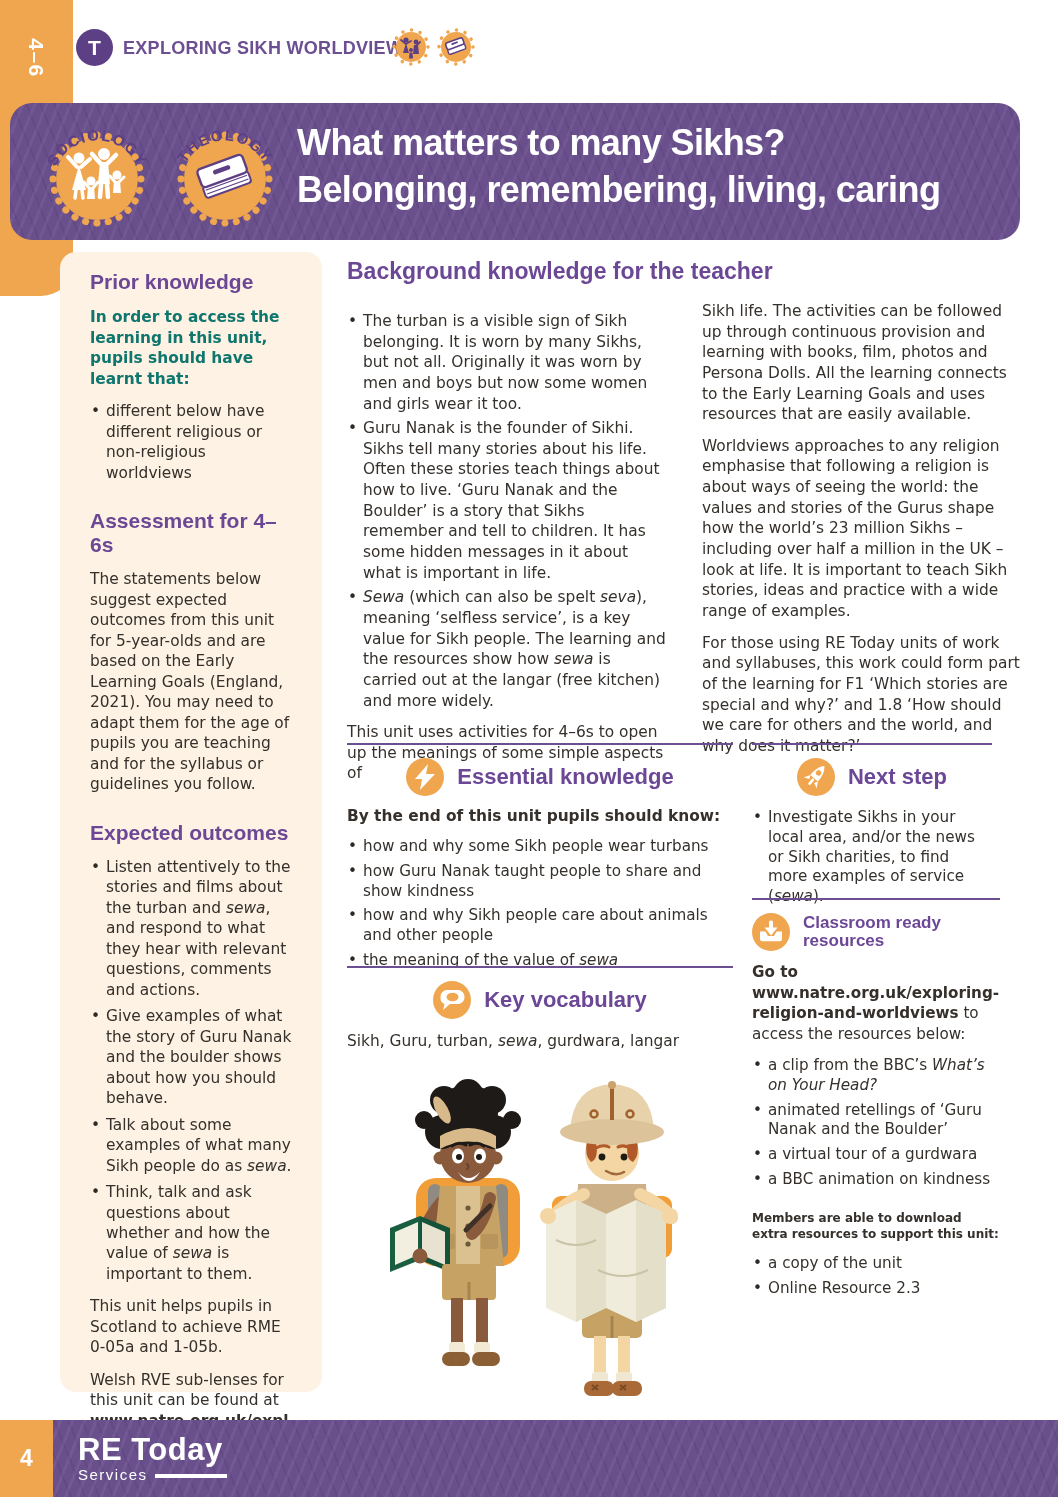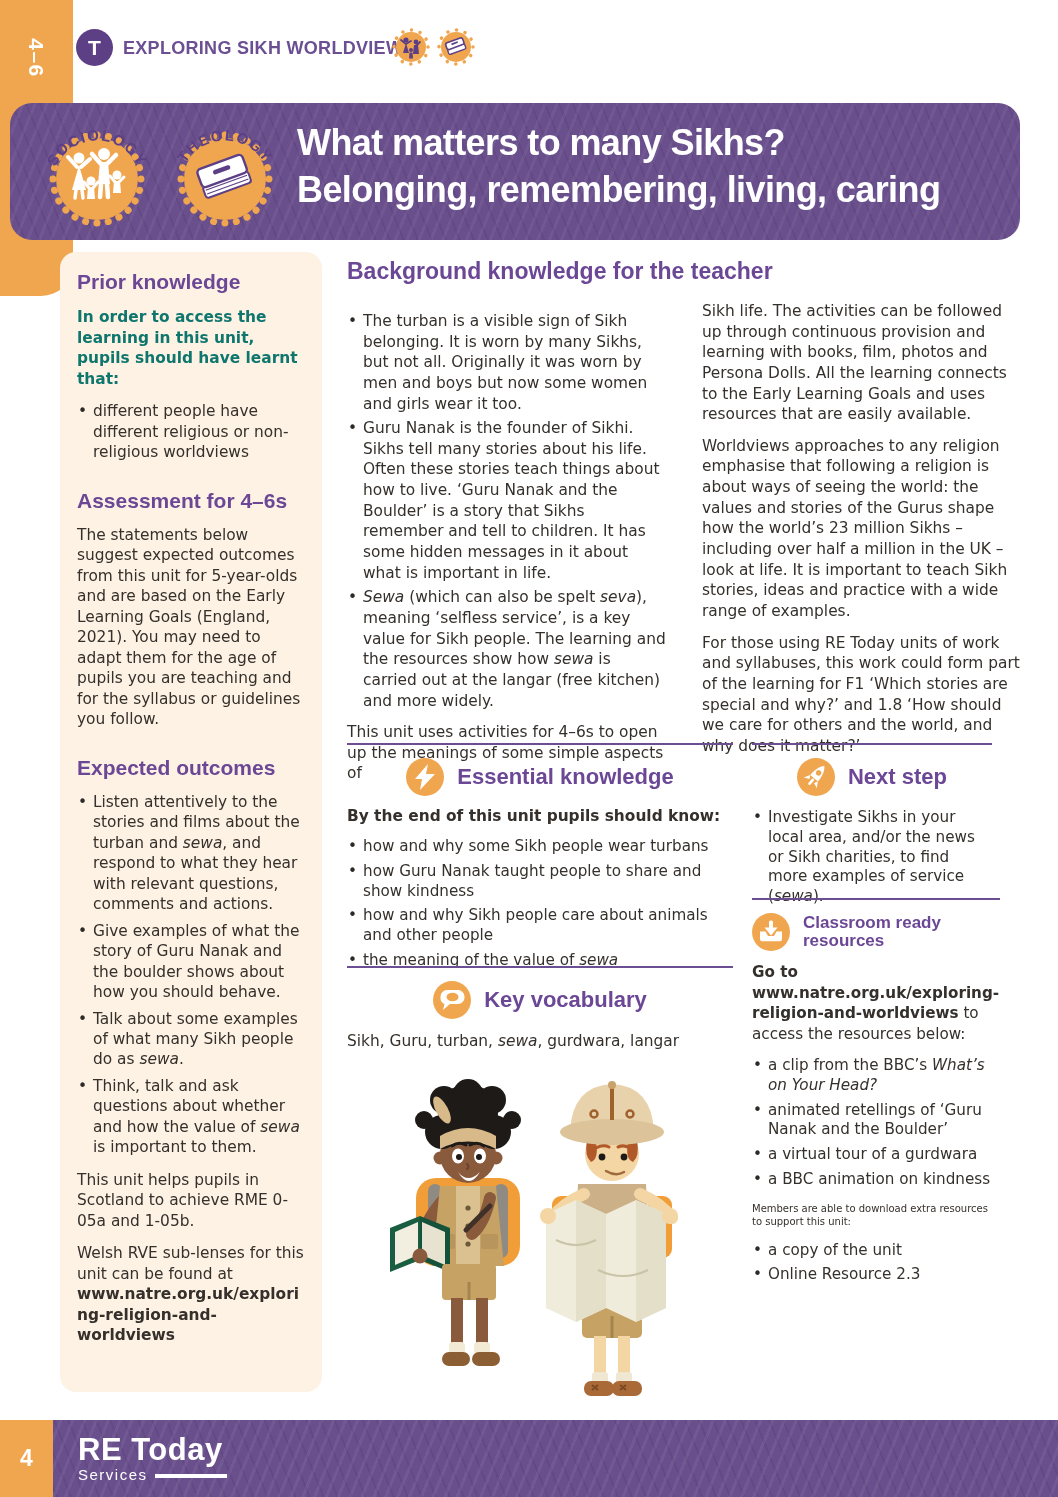--- a/index.html
+++ b/index.html
@@ -33,21 +33,21 @@
     background-image:
       repeating-linear-gradient(112deg, rgba(255,255,255,0.05) 0 3px, rgba(255,255,255,0) 3px 11px),
       repeating-linear-gradient(68deg, rgba(40,20,60,0.10) 0 2px, rgba(0,0,0,0) 2px 13px);}
   .banner-badge{position:absolute;width:114px;height:124px;top:6px;}
   .banner-badge.soc{left:30px;} .banner-badge.theo{left:158px;}
   .banner-title{position:absolute;left:287px;top:16px;color:#fff;font-family:"Liberation Sans",sans-serif;
     font-weight:800;font-size:36px;line-height:47px;letter-spacing:-.6px;}
 
   
   .sidebar{position:absolute;left:60px;top:252px;width:262px;height:1140px;background:var(--cream);border-radius:16px;
-    padding:18px 17px;color:var(--ink);font-size:15.4px;line-height:1.33;}
+    padding:18px 30px;color:var(--ink);font-size:15.4px;line-height:1.33;}
   .sb-heading{font-family:"Liberation Sans",sans-serif;font-weight:800;font-size:21px;color:var(--head-purple);line-height:1.15;}
   .mt-sec{margin-top:26px;}
   .sb-bold{font-weight:700;margin-top:13px;color:#0f766e;}
   ul.doc-list{list-style:none;margin-top:12px;}
   ul.doc-list li{position:relative;padding-left:16px;margin-bottom:6px;}
   ul.doc-list li::before{content:"•";position:absolute;left:1px;top:0;color:#2d2a26;}
   .sb-body{margin-top:12px;}
   .bold-seg,.b{font-weight:700;}
   .i{font-style:italic;}
 
@@ -68,21 +68,21 @@
   .sec .intro-bold{font-weight:700;font-size:15.4px;margin-top:11px;}
   .sec ul.doc-list{font-size:15.2px;line-height:1.3;}
   .sec ul.doc-list li{margin-bottom:5px;}
   #essential{left:347px;top:743px;width:386px;}
   #vocab{left:347px;top:966px;width:386px;}
   #vocab .terms{margin-top:13px;font-size:15.4px;}
   #next-step{left:752px;top:743px;width:240px;}
   #resources{left:752px;top:898px;width:248px;}
   #resources .sec-title{font-size:17px;}
   #resources .res-intro{margin-top:11px;font-size:15.2px;line-height:1.35;}
-  #resources .members{margin-top:12px;font-weight:400;font-size:10px;line-height:1.35;}
+  #resources .members{margin-top:20px;font-weight:700;font-size:12px;line-height:1.35;}
 
   
   .kids{position:absolute;left:356px;top:1058px;width:368px;height:346px;}
 
   
   .footer{position:absolute;left:0;top:1420px;width:1058px;height:77px;background-color:var(--purple);
     background-image:
       repeating-linear-gradient(112deg, rgba(255,255,255,0.06) 0 3px, rgba(255,255,255,0) 3px 11px),
       repeating-linear-gradient(68deg, rgba(40,20,60,0.10) 0 2px, rgba(0,0,0,0) 2px 13px);}
   .footer-num{position:absolute;left:0;top:0;width:53px;height:77px;background:var(--orange);display:flex;align-items:center;justify-content:center;
@@ -176,21 +176,21 @@
     <div class="banner-title">
       <div>What matters to many Sikhs?</div>
       <div>Belonging, remembering, living, caring</div>
     </div>
   </div>
 
   <div class="sidebar">
     <div class="sb-heading">Prior knowledge</div>
     <div class="sb-bold">In order to access the learning in this unit, pupils should have learnt that:</div>
     <ul class="doc-list">
-      <li>different people have different religious or non-religious worldviews</li>
+      <li>different below have different religious or non-religious worldviews</li>
     </ul>
 
     <div class="sb-heading mt-sec">Assessment for 4–6s</div>
     <div class="sb-body">The statements below suggest expected outcomes from this unit for 5-year-olds and are based on the Early Learning Goals (England, 2021). You may need to adapt them for the age of pupils you are teaching and for the syllabus or guidelines you follow.</div>
 
     <div class="sb-heading mt-sec">Expected outcomes</div>
     <ul class="doc-list">
       <li>Listen attentively to the stories and films about the turban and <span class="i">sewa</span>, and respond to what they hear with relevant questions, comments and actions.</li>
       <li>Give examples of what the story of Guru Nanak and the boulder shows about how you should behave.</li>
       <li>Talk about some examples of what many Sikh people do as <span class="i">sewa</span>.</li>

